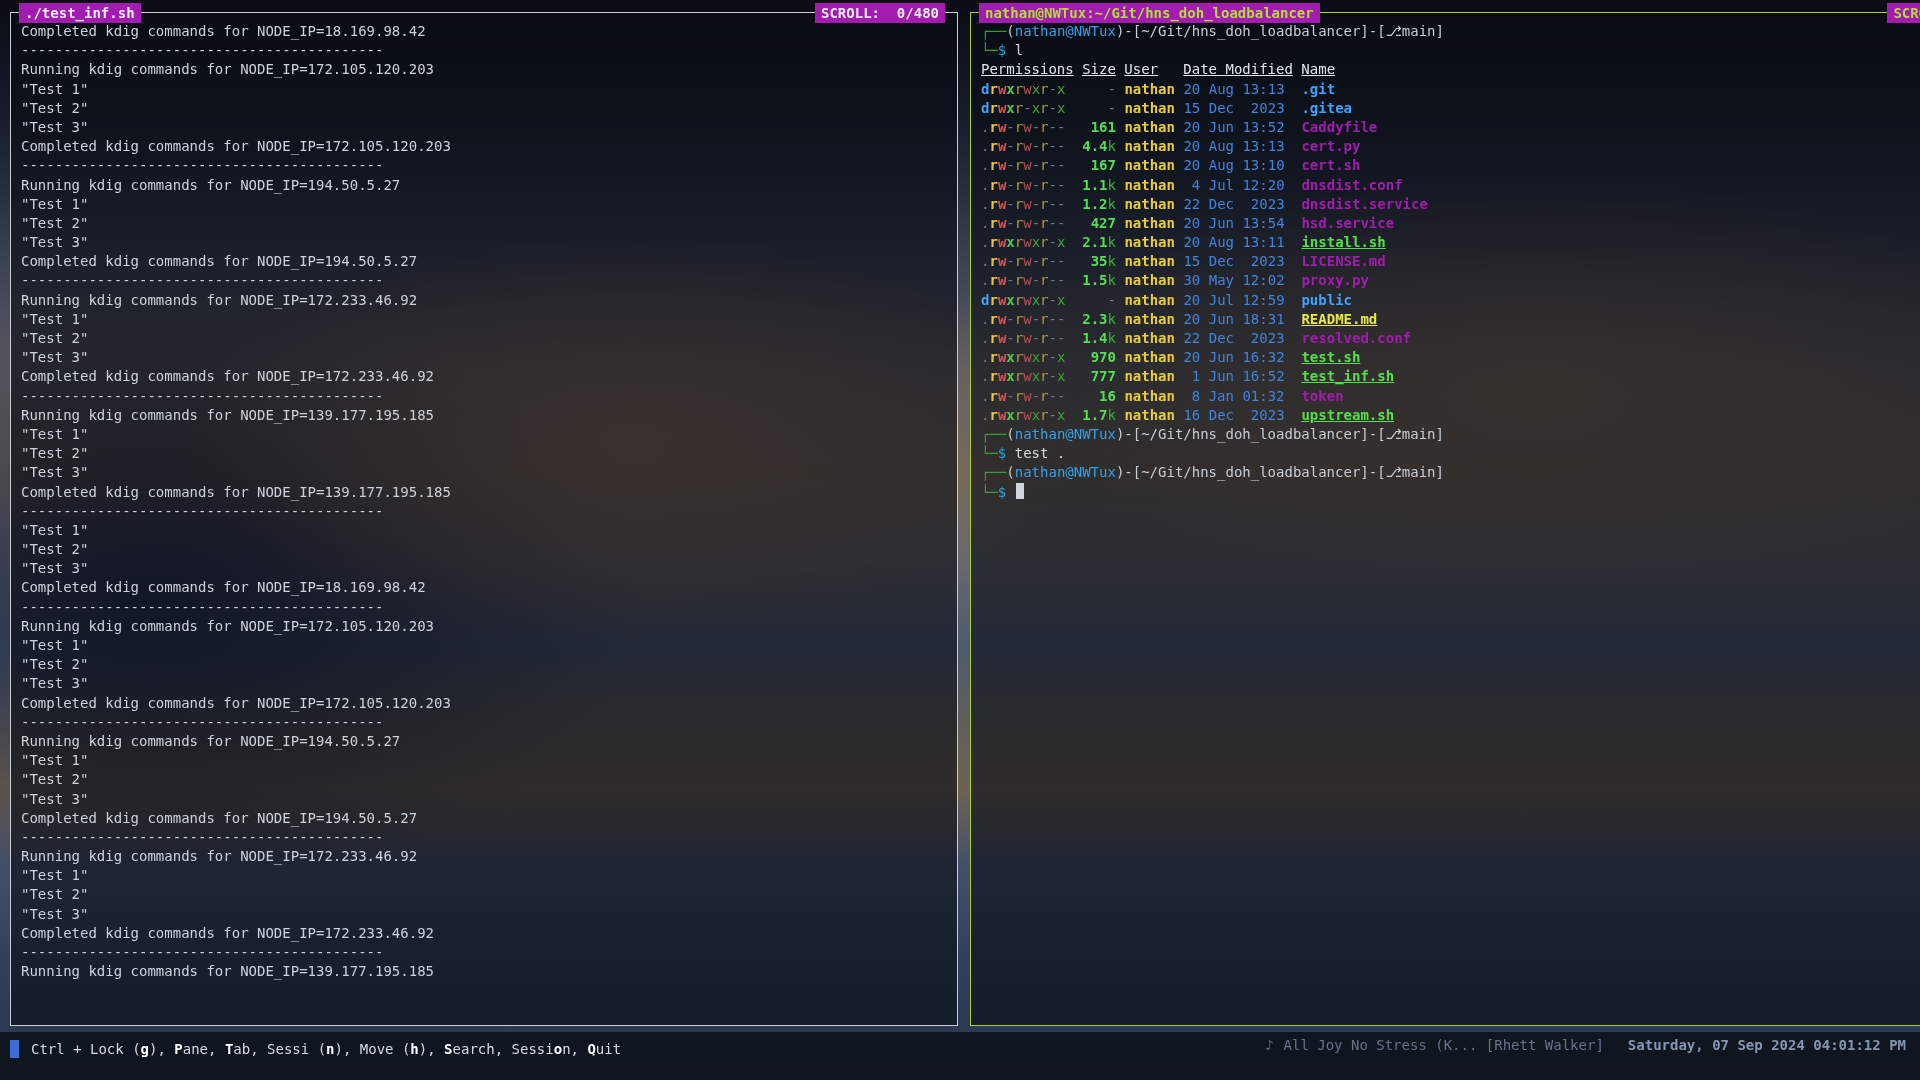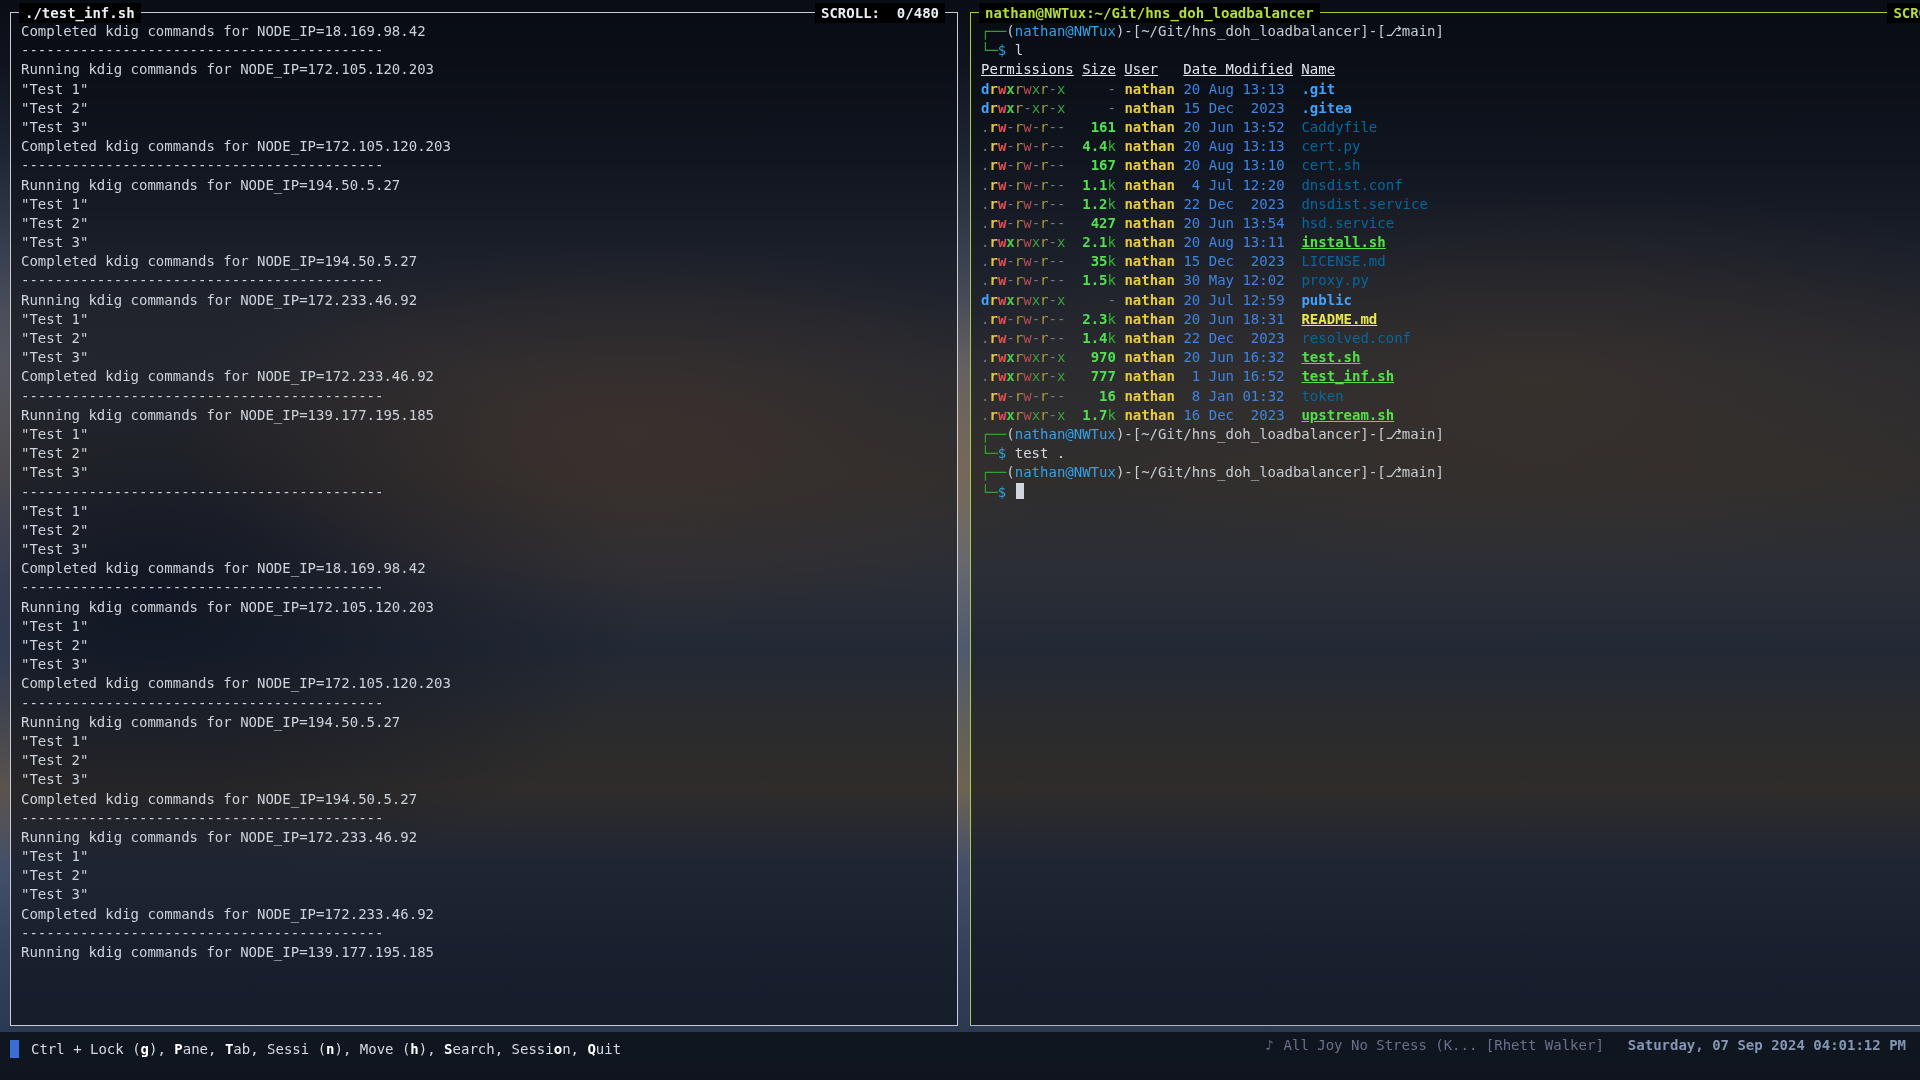--- a/index.html
+++ b/index.html
@@ -11,21 +11,21 @@
       radial-gradient(ellipse 900px 300px at 80% 35%, rgba(162,122,84,.55), transparent 65%),
       radial-gradient(ellipse 700px 420px at 8% 55%, rgba(28,36,62,.9), transparent 70%),
       linear-gradient(180deg,#0a0d15 0%,#10141f 6%,#1d2433 14%,#3a4152 24%,#5c5c63 34%,#6f6659 44%,#68686f 52%,#4e5a6e 60%,#646058 68%,#6f6253 73%,#44506a 80%,#33415c 88%,#2b3852 96%,#273349 100%);
   }
   .screen{position:absolute;inset:0;}
   .pane{position:absolute;top:12px;height:1014px;background:rgba(8,11,17,.62);box-sizing:border-box;}
   .pane-left{left:10px;width:948px;border:1px solid #c9cdd2;}
   .pane-right{left:970px;width:1052px;border:1px solid #a6ce39;}
   .pane-title,.pane-scroll{
     position:absolute;top:-10px;height:20px;line-height:20px;padding:0 6px;
-    background:#000000;font-weight:bold;font-size:14px;white-space:pre;
+    background:#a21caf;font-weight:bold;font-size:14px;white-space:pre;
   }
   .pane-title{left:8px;}
   .pane-scroll{right:12px;}
   .pane-left .pane-title,.pane-left .pane-scroll{color:#eceff2;}
   .pane-right .pane-title,.pane-right .pane-scroll{color:#b4dc3c;}
   .pane-body{position:absolute;inset:0;padding:9px 10px;overflow:hidden;}
   .tl{white-space:pre;font-size:14px;line-height:19.2px;height:19.2px;color:#ccd2da;}
   .flexline{display:flex;flex-direction:column;}
   
   .pc{color:#33a633;}
@@ -44,21 +44,21 @@
   .p-w{color:#b85050;} .p-w.s{color:#e05050;font-weight:bold;}
   .p-x{color:#3da23d;} .p-x.s{color:#49d049;font-weight:bold;}
   .p-m{color:#707a86;}
   .s-num{color:#52e052;font-weight:bold;}
   .s-unit{color:#35b035;}
   .fuser{color:#e8cc3a;font-weight:bold;}
   .fdate{color:#3f84e0;}
   .n-dir{color:#3fa2ff;font-weight:bold;}
   .n-exec{color:#54e048;font-weight:bold;text-decoration:underline;}
   .n-readme{color:#e8e84a;font-weight:bold;text-decoration:underline;}
-  .n-file{color:#0369a1;}
+  .n-file{color:#a21caf;font-weight:bold;}
   
   .status-bar{position:absolute;left:0;top:1032px;width:1920px;height:48px;background:rgba(12,16,24,.85);}
   .status-row{position:relative;height:24px;padding:5px 12px 0 10px;font-size:14px;color:#d6dae2;display:flex;align-items:center;white-space:pre;}
   .mode-indicator{width:9px;height:18px;background:#3a6fd8;margin-right:12px;flex:none;}
   .hints{color:#d6dae2;}
   .hints b{color:#ffffff;}
   .tabs{position:absolute;left:46%;transform:translateX(-50%);top:5px;display:flex;gap:28px;white-space:pre;}
   .tab{color:#6e7684;margin-top:46px;}
   .tab.active{color:#f2f4f6;font-weight:bold;font-style:italic;}
   .right-status{position:absolute;right:14px;top:5px;display:flex;gap:24px;align-items:center;white-space:pre;}
@@ -92,20 +92,21 @@
         <div class="tl">Running kdig commands for NODE_IP=172.233.46.92</div>
         <div class="tl">"Test 1"</div>
         <div class="tl">"Test 2"</div>
         <div class="tl">"Test 3"</div>
         <div class="tl">Completed kdig commands for NODE_IP=172.233.46.92</div>
         <div class="tl">-------------------------------------------</div>
         <div class="tl">Running kdig commands for NODE_IP=139.177.195.185</div>
         <div class="tl">"Test 1"</div>
         <div class="tl">"Test 2"</div>
         <div class="tl">"Test 3"</div>
+        <div class="tl">Completed kdig commands for NODE_IP=139.177.195.185</div>
         <div class="tl">-------------------------------------------</div>
         <div class="tl">"Test 1"</div>
         <div class="tl">"Test 2"</div>
         <div class="tl">"Test 3"</div>
         <div class="tl">Completed kdig commands for NODE_IP=18.169.98.42</div>
         <div class="tl">-------------------------------------------</div>
         <div class="tl">Running kdig commands for NODE_IP=172.105.120.203</div>
         <div class="tl">"Test 1"</div>
         <div class="tl">"Test 2"</div>
         <div class="tl">"Test 3"</div>

